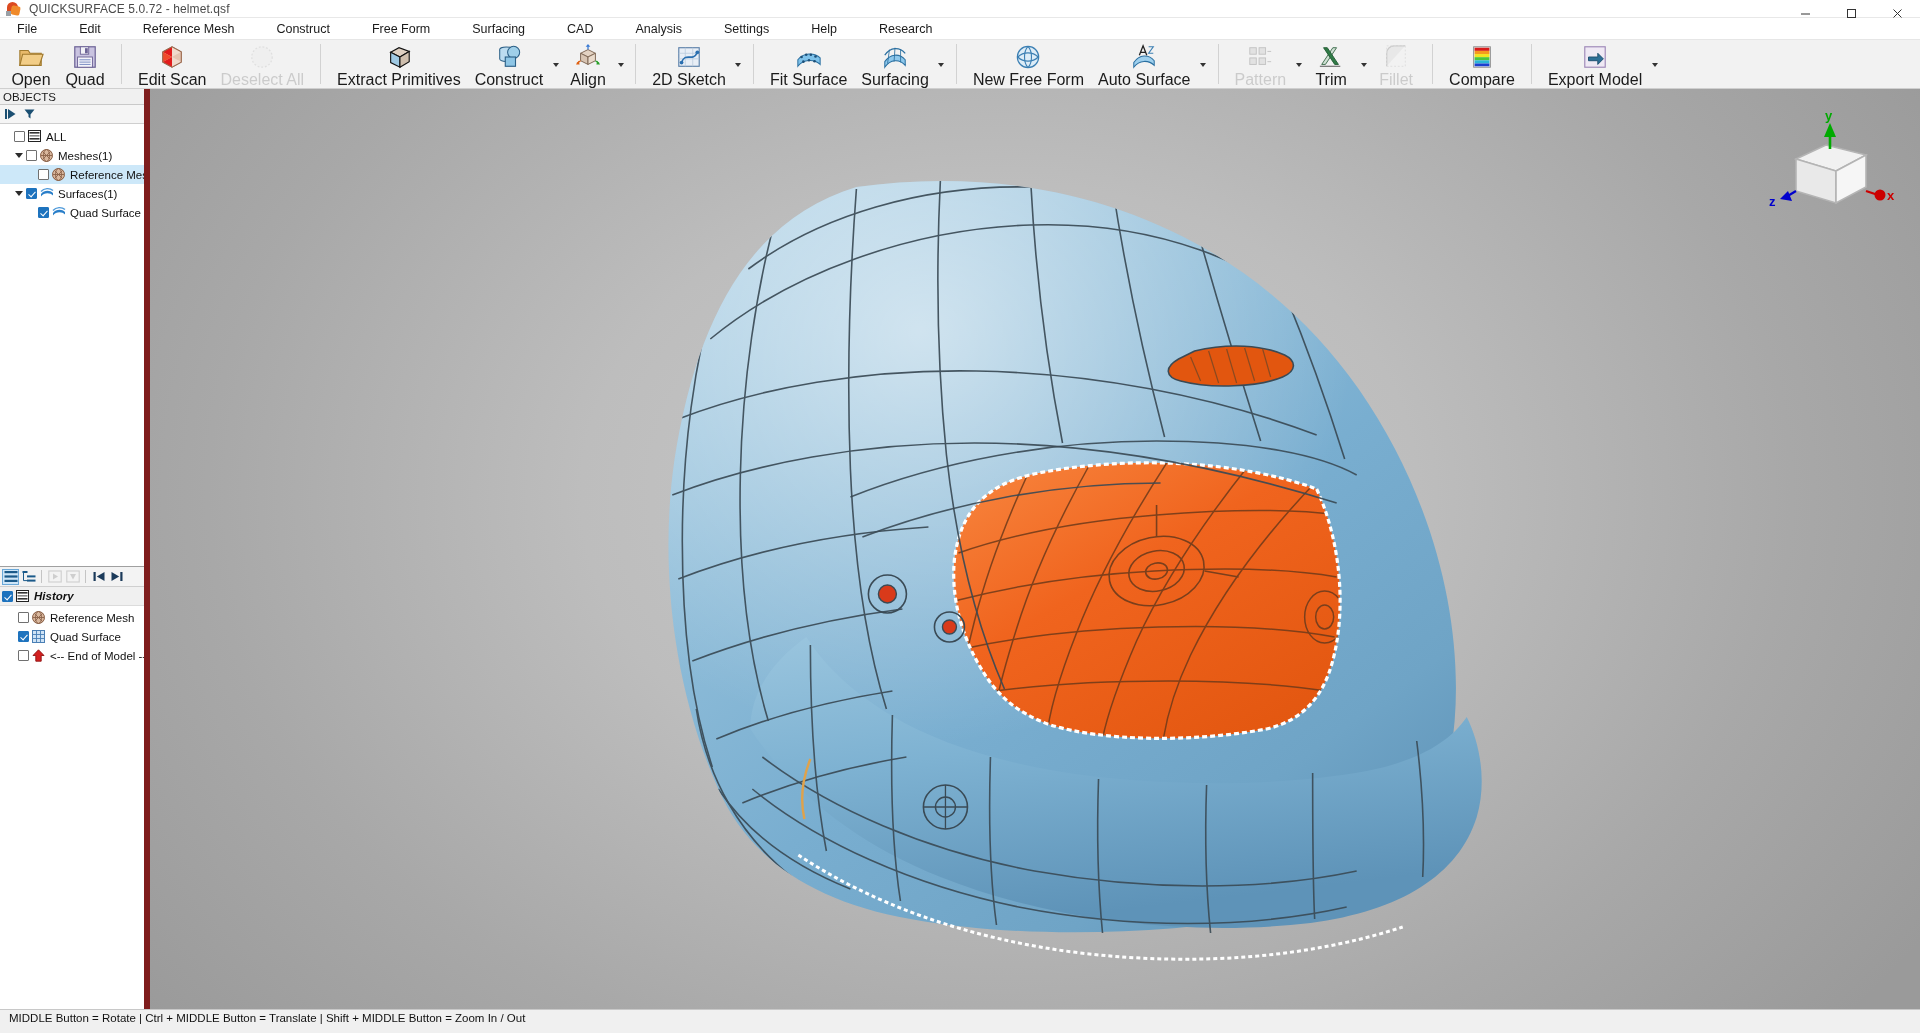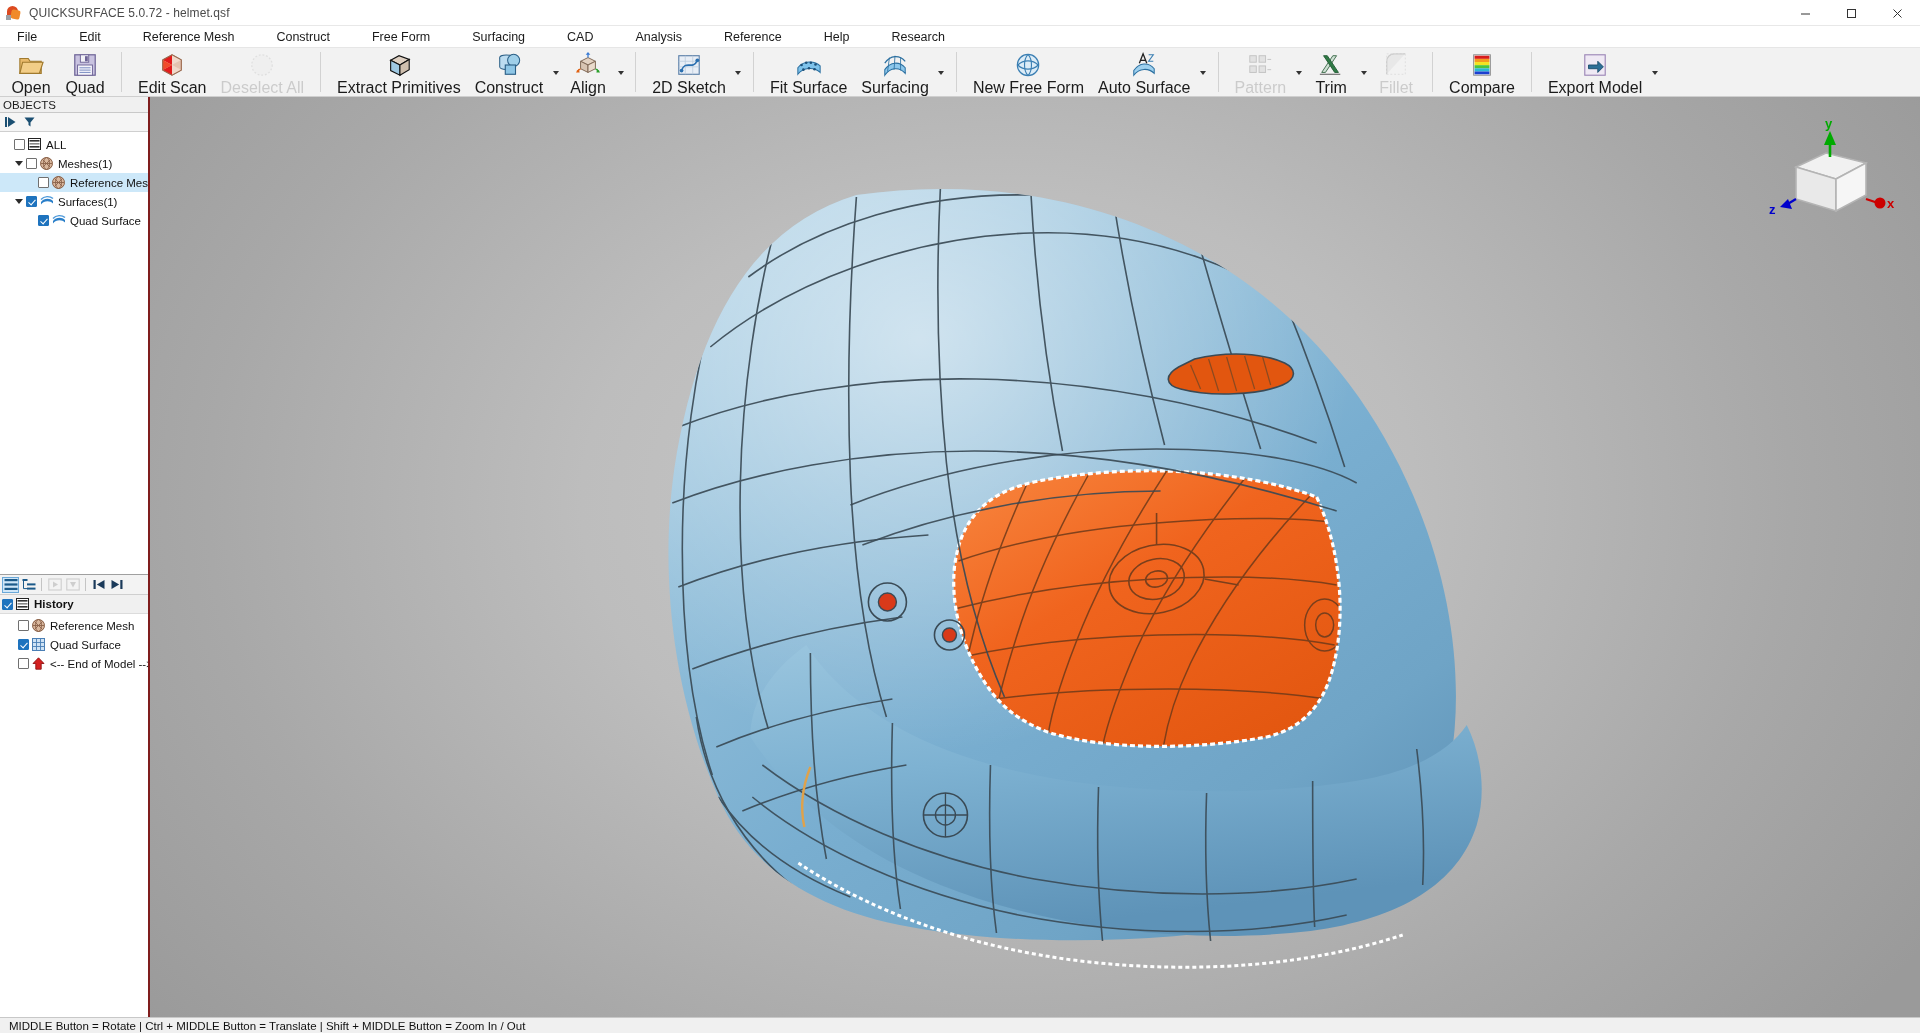--- a/index.html
+++ b/index.html
@@ -7,21 +7,21 @@
   body {
     width:1920px; height:1033px;
     font-family:"Liberation Sans", sans-serif;
     background:#f0f0f0;
     overflow:hidden;
     -webkit-font-smoothing:antialiased;
   }
 
   
   .titlebar {
-    height:26px; background:#ffffff;
+    height:18px; background:#ffffff;
     display:flex; align-items:center;
     border-bottom:1px solid #e8e8e8;
     position:relative;
   }
   .title-icon {
     width:16px; height:16px; margin-left:6px; margin-right:7px;
     position:relative; flex:0 0 auto;
   }
   .title-icon .q1 { position:absolute; left:1px; top:1px; width:11px; height:11px;
     background:#dc4a20; border-radius:50% 50% 50% 2px; }
@@ -80,21 +80,21 @@
     border-left:3.5px solid transparent; border-right:3.5px solid transparent;
     border-top:4px solid #333;
   }
 
   
   .workspace { display:flex; height:920px; }
 
   
   .sidebar {
     width:150px; flex:0 0 150px; background:#ffffff;
-    border-right:2px solid #7f1d1d;
+    border-right:6px solid #7f1d1d;
     display:flex; flex-direction:column;
   }
   .panel-hdr {
     height:16px; background:#f0f0f0; border-bottom:1px solid #c9c9c9;
     font-size:11.5px; color:#1b1b1b; padding-left:3px; line-height:16px;
   }
   .tree-toolbar {
     height:19px; background:#f5f5f5; border-bottom:1px solid #cfcfcf;
     display:flex; align-items:center; padding-left:2px; gap:2px;
   }
@@ -129,20 +129,21 @@
   .hist-toolbar {
     height:21px; background:#f3f3f3; border-top:1px solid #a0a0a0;
     border-bottom:1px solid #cfcfcf;
     display:flex; align-items:center; padding-left:2px; gap:1px;
   }
   .hist-panel { flex:0 0 auto; background:#fff; }
   .hist-hdr {
     display:flex; align-items:center; height:19px; background:#f0f0f0;
     font-size:11.5px; font-weight:bold; color:#111; padding-left:2px;
     border-bottom:1px solid #dcdcdc;
+    font-style:italic;
   }
   .hist-list { background:#fff; padding-top:2px; }
   .hist-fill { flex:1 1 auto; background:#fff; }
 
   
   .viewport {
     flex:1 1 auto; position:relative; overflow:hidden;
     background:radial-gradient(ellipse 1100px 820px at 48% 44%, #c9c9c9 0%, #bdbdbd 38%, #a8a8a8 72%, #9a9a9a 100%);
   }
   .axis-gizmo { position:absolute; right:22px; top:18px; width:130px; height:110px; }
@@ -186,21 +187,21 @@
 
 <div class="menubar" id="menubar">
     <div class="menu-item">File</div>
     <div class="menu-item">Edit</div>
     <div class="menu-item">Reference Mesh</div>
     <div class="menu-item">Construct</div>
     <div class="menu-item">Free Form</div>
     <div class="menu-item">Surfacing</div>
     <div class="menu-item">CAD</div>
     <div class="menu-item">Analysis</div>
-    <div class="menu-item">Reference</div>
+    <div class="menu-item">Settings</div>
     <div class="menu-item">Help</div>
     <div class="menu-item">Research</div>
   </div>
 
 <div class="ribbon" id="ribbon">
     <div class="rb-group">
       <div class="rb-btn">
         <div class="rb-ico">
           <svg width="26" height="26" viewBox="0 0 28 28">
             <path d="M2 7 h9 l2 3 h12 v13 H2 Z" fill="#e8b96a" stroke="#a07a2e" stroke-width="1.2"></path>

